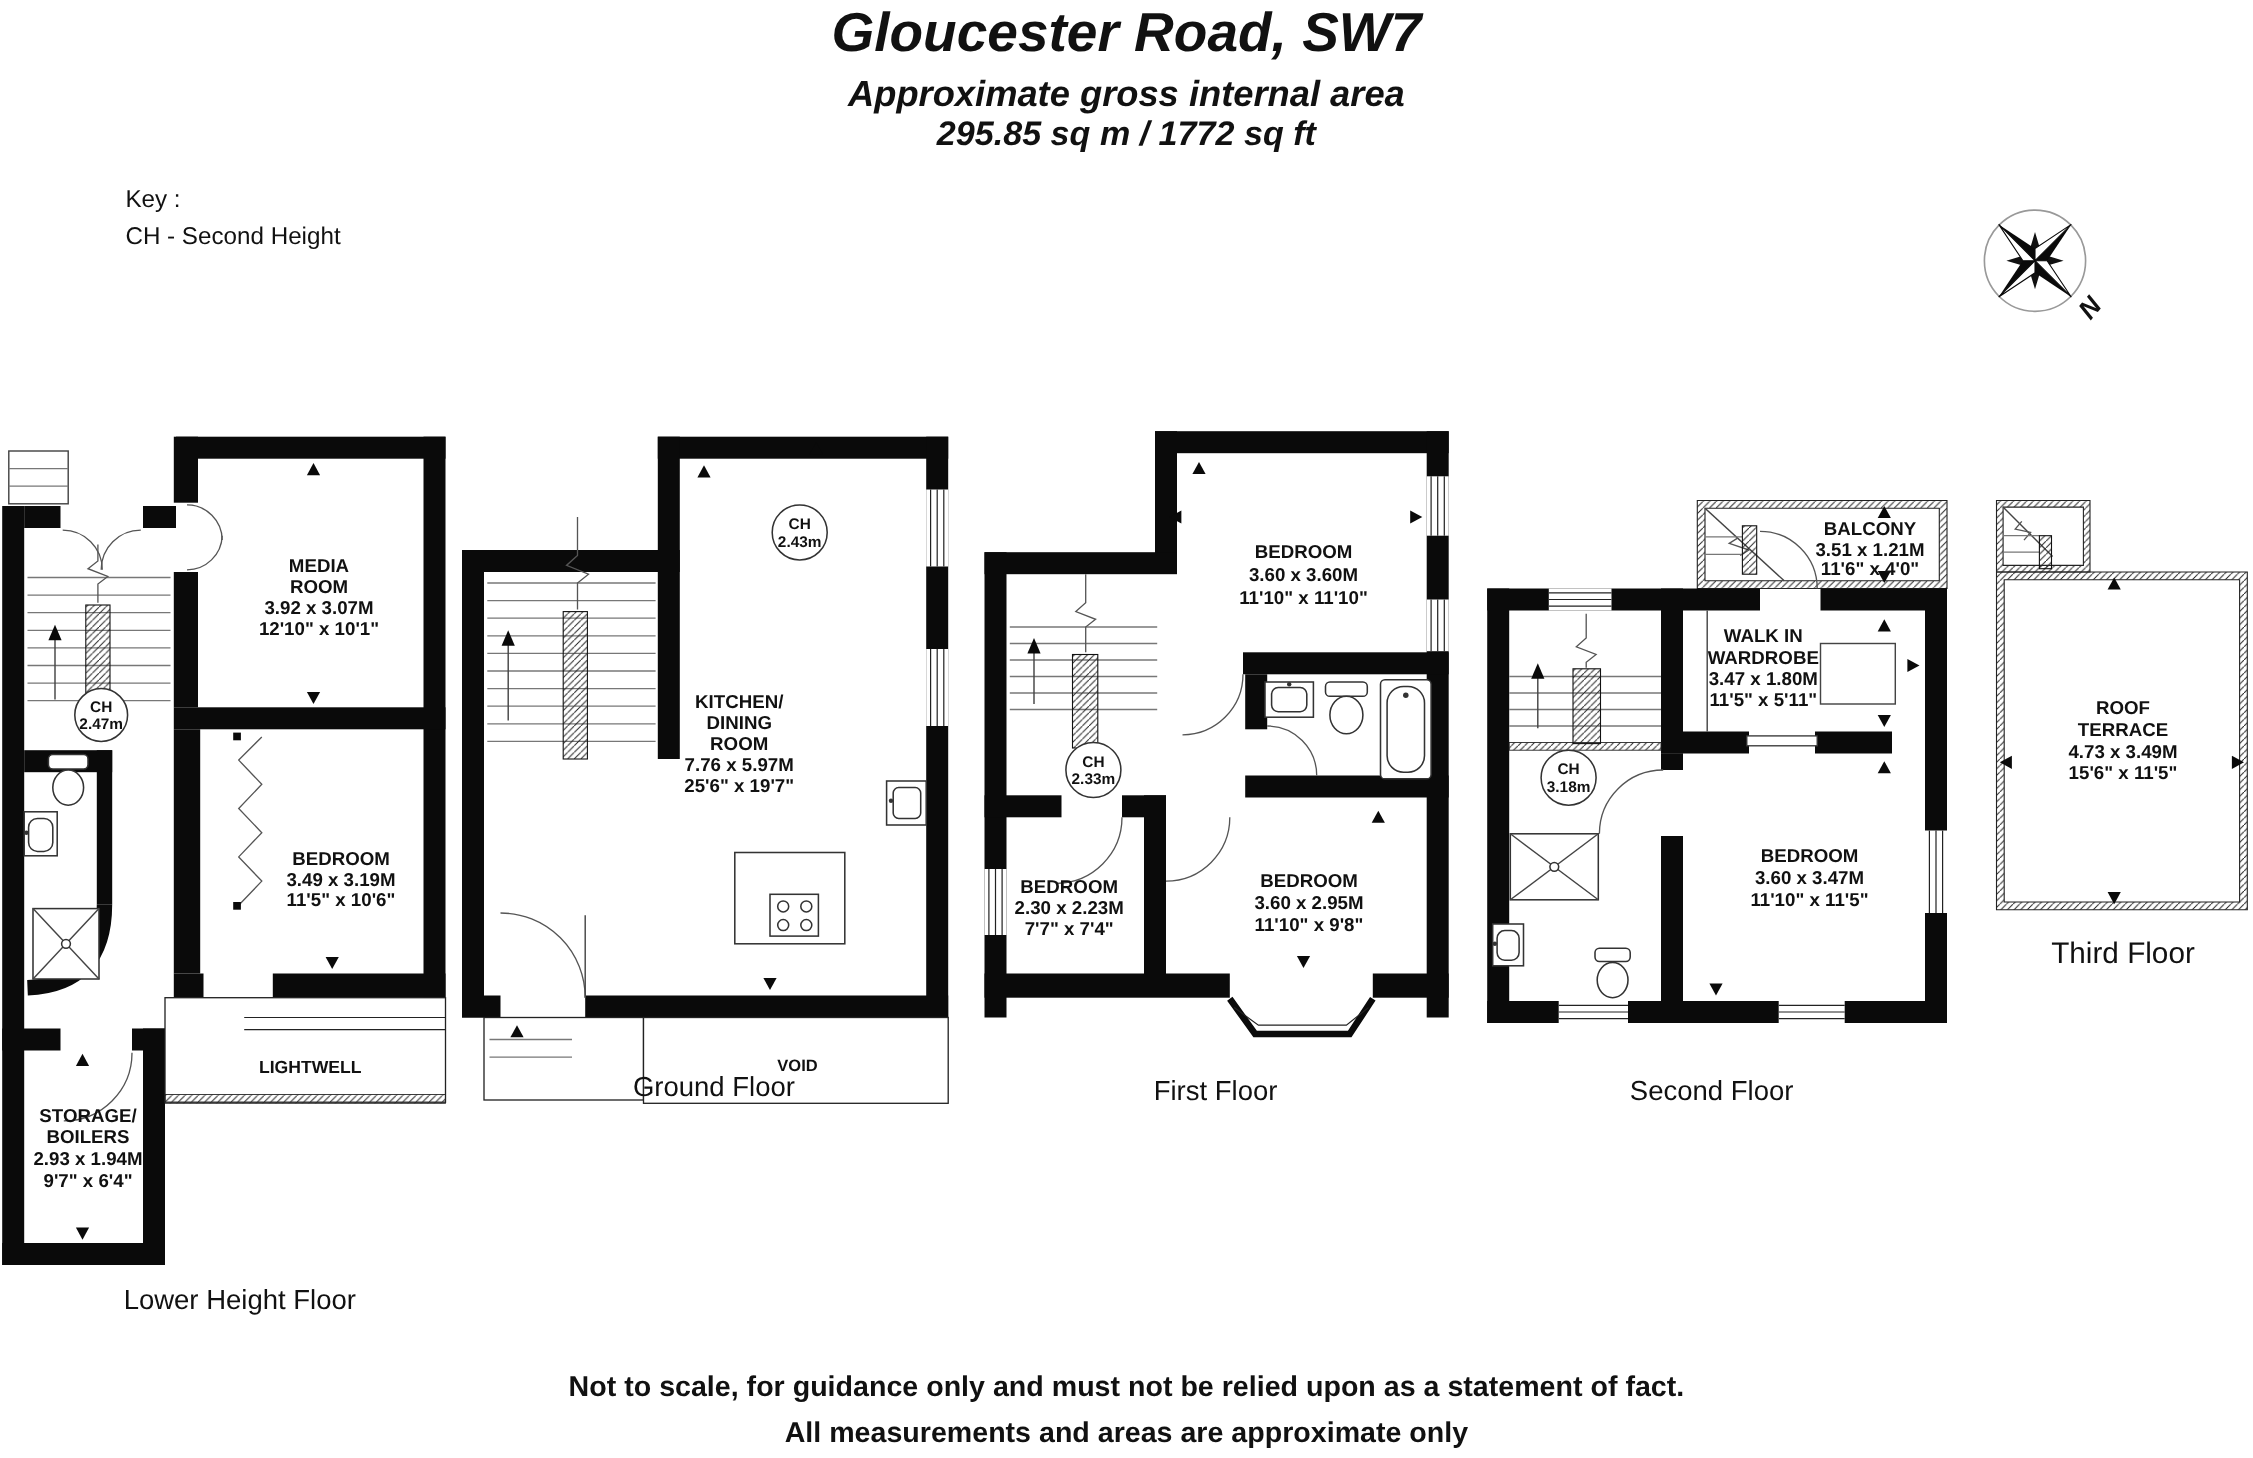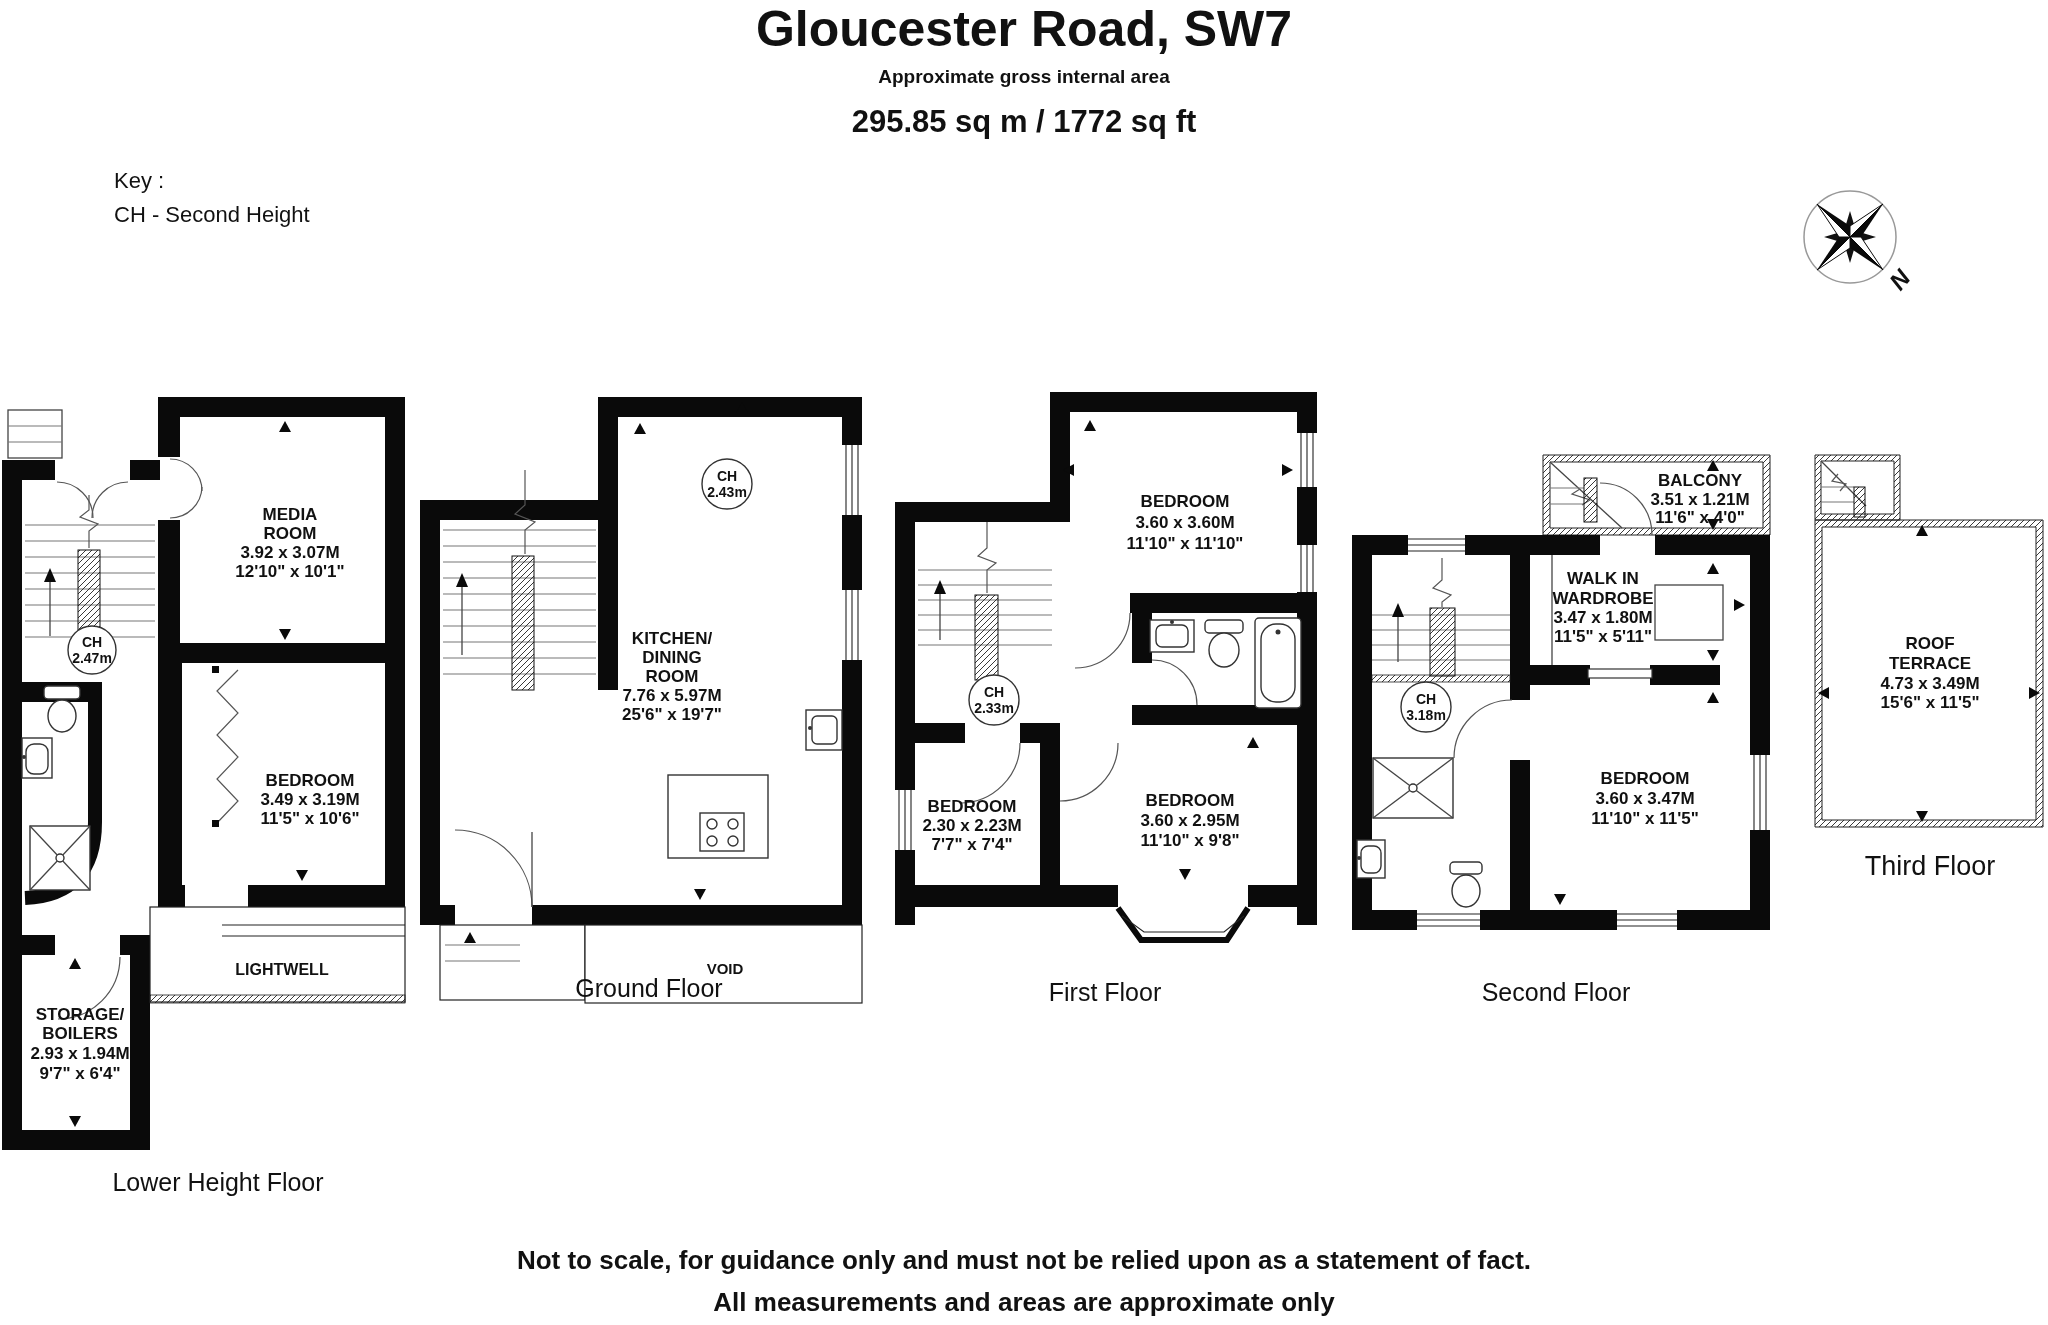--- a/index.html
+++ b/index.html
@@ -1,21 +1,21 @@
 <!DOCTYPE html>
 <html><head>
 <meta charset="utf-8">
 <style>
   html,body{margin:0;padding:0;background:#fff;}
   #stage{position:relative;width:2048px;height:1325px;background:#ffffff;overflow:hidden;
          font-family:"Liberation Sans",sans-serif;color:#111;}
   .abs{position:absolute;}
-  .ttl{left:0;right:0;text-align:center;font-weight:bold;white-space:nowrap;}
+  .ttl{left:0;right:0;text-align:center;font-weight:bold;white-space:nowrap;font-style:italic;}
   #title{top:0;font-size:50px;}
-  #subtitle{top:66px;font-size:19px;}
+  #subtitle{top:66px;font-size:33px;}
   #area{top:104px;font-size:31px;}
   .keyline{font-size:22px;font-weight:normal;white-space:nowrap;}
   .caption{transform:translateX(-50%);font-size:25px;font-weight:normal;white-space:nowrap;}
   .footer{left:0;right:0;text-align:center;font-weight:bold;font-size:26px;white-space:nowrap;}
   svg{position:absolute;overflow:visible;}
   svg text{fill:#111;}
   .rl{font:bold 17px "Liberation Sans",sans-serif;text-anchor:middle;}
   .chtxt{font:bold 14px "Liberation Sans",sans-serif;text-anchor:middle;}
   .wall{fill:#0a0a0a;stroke:none;}
   .thin{stroke:#444;stroke-width:1.3;fill:none;}

